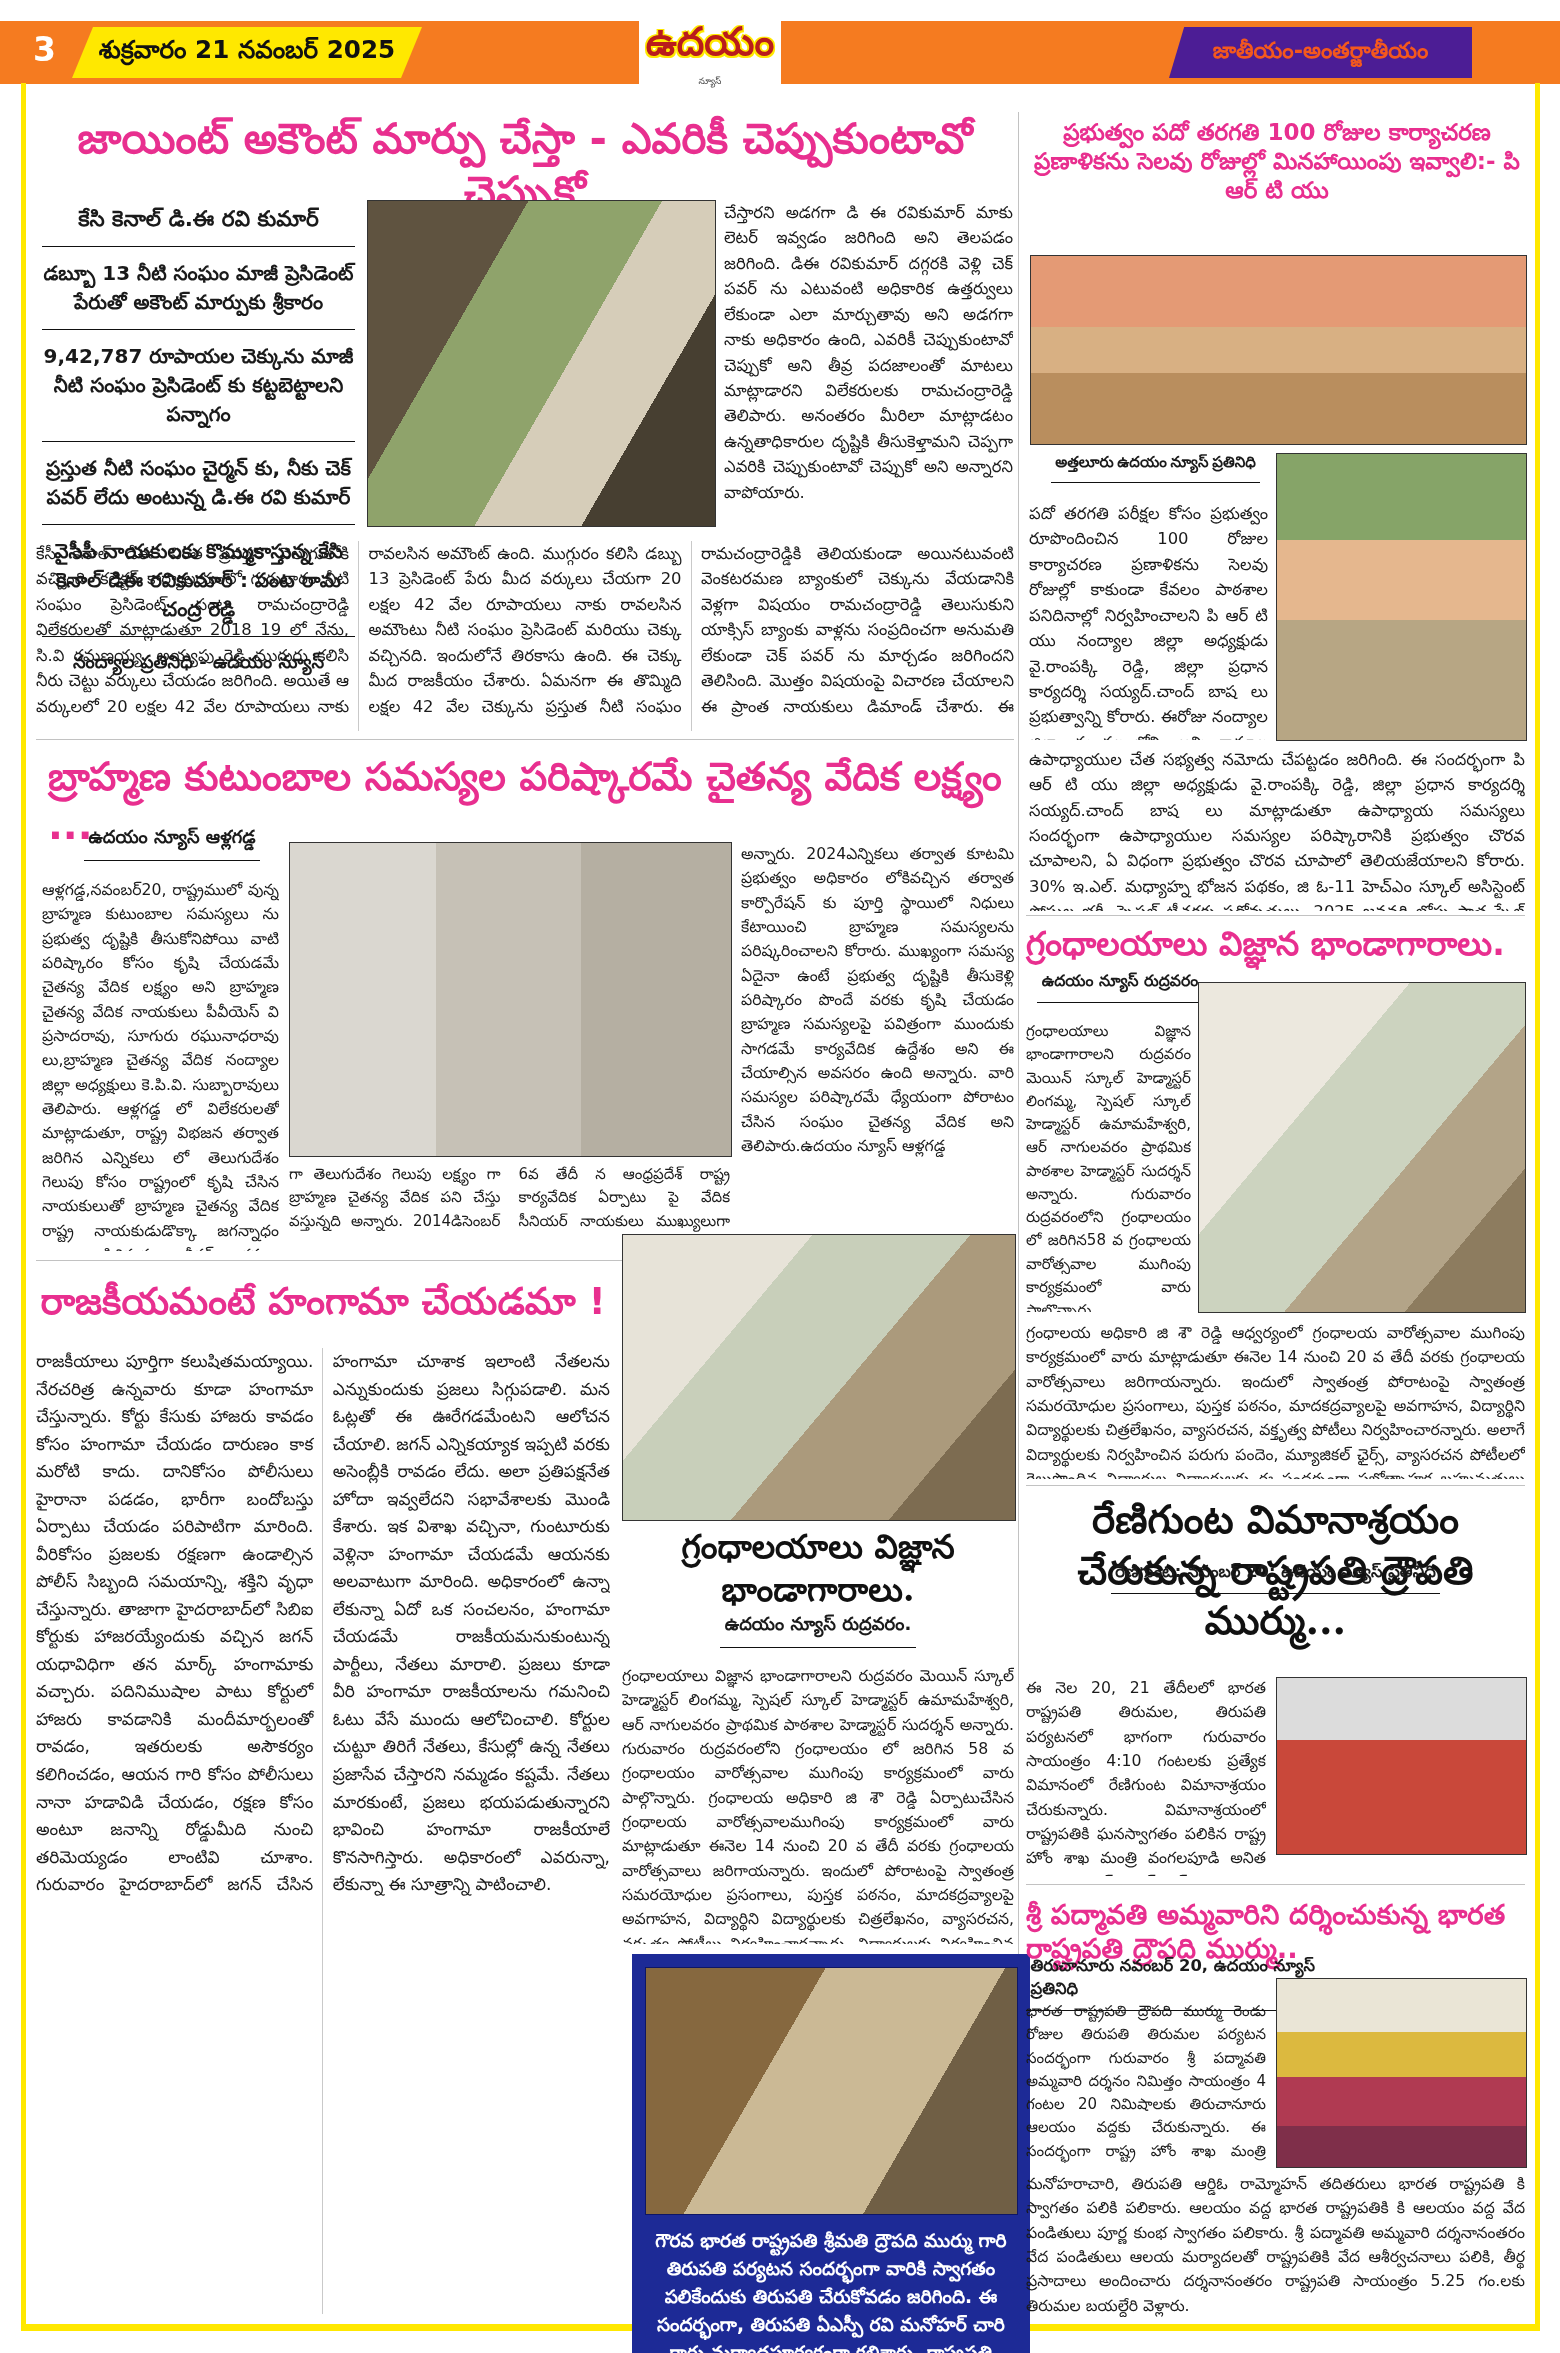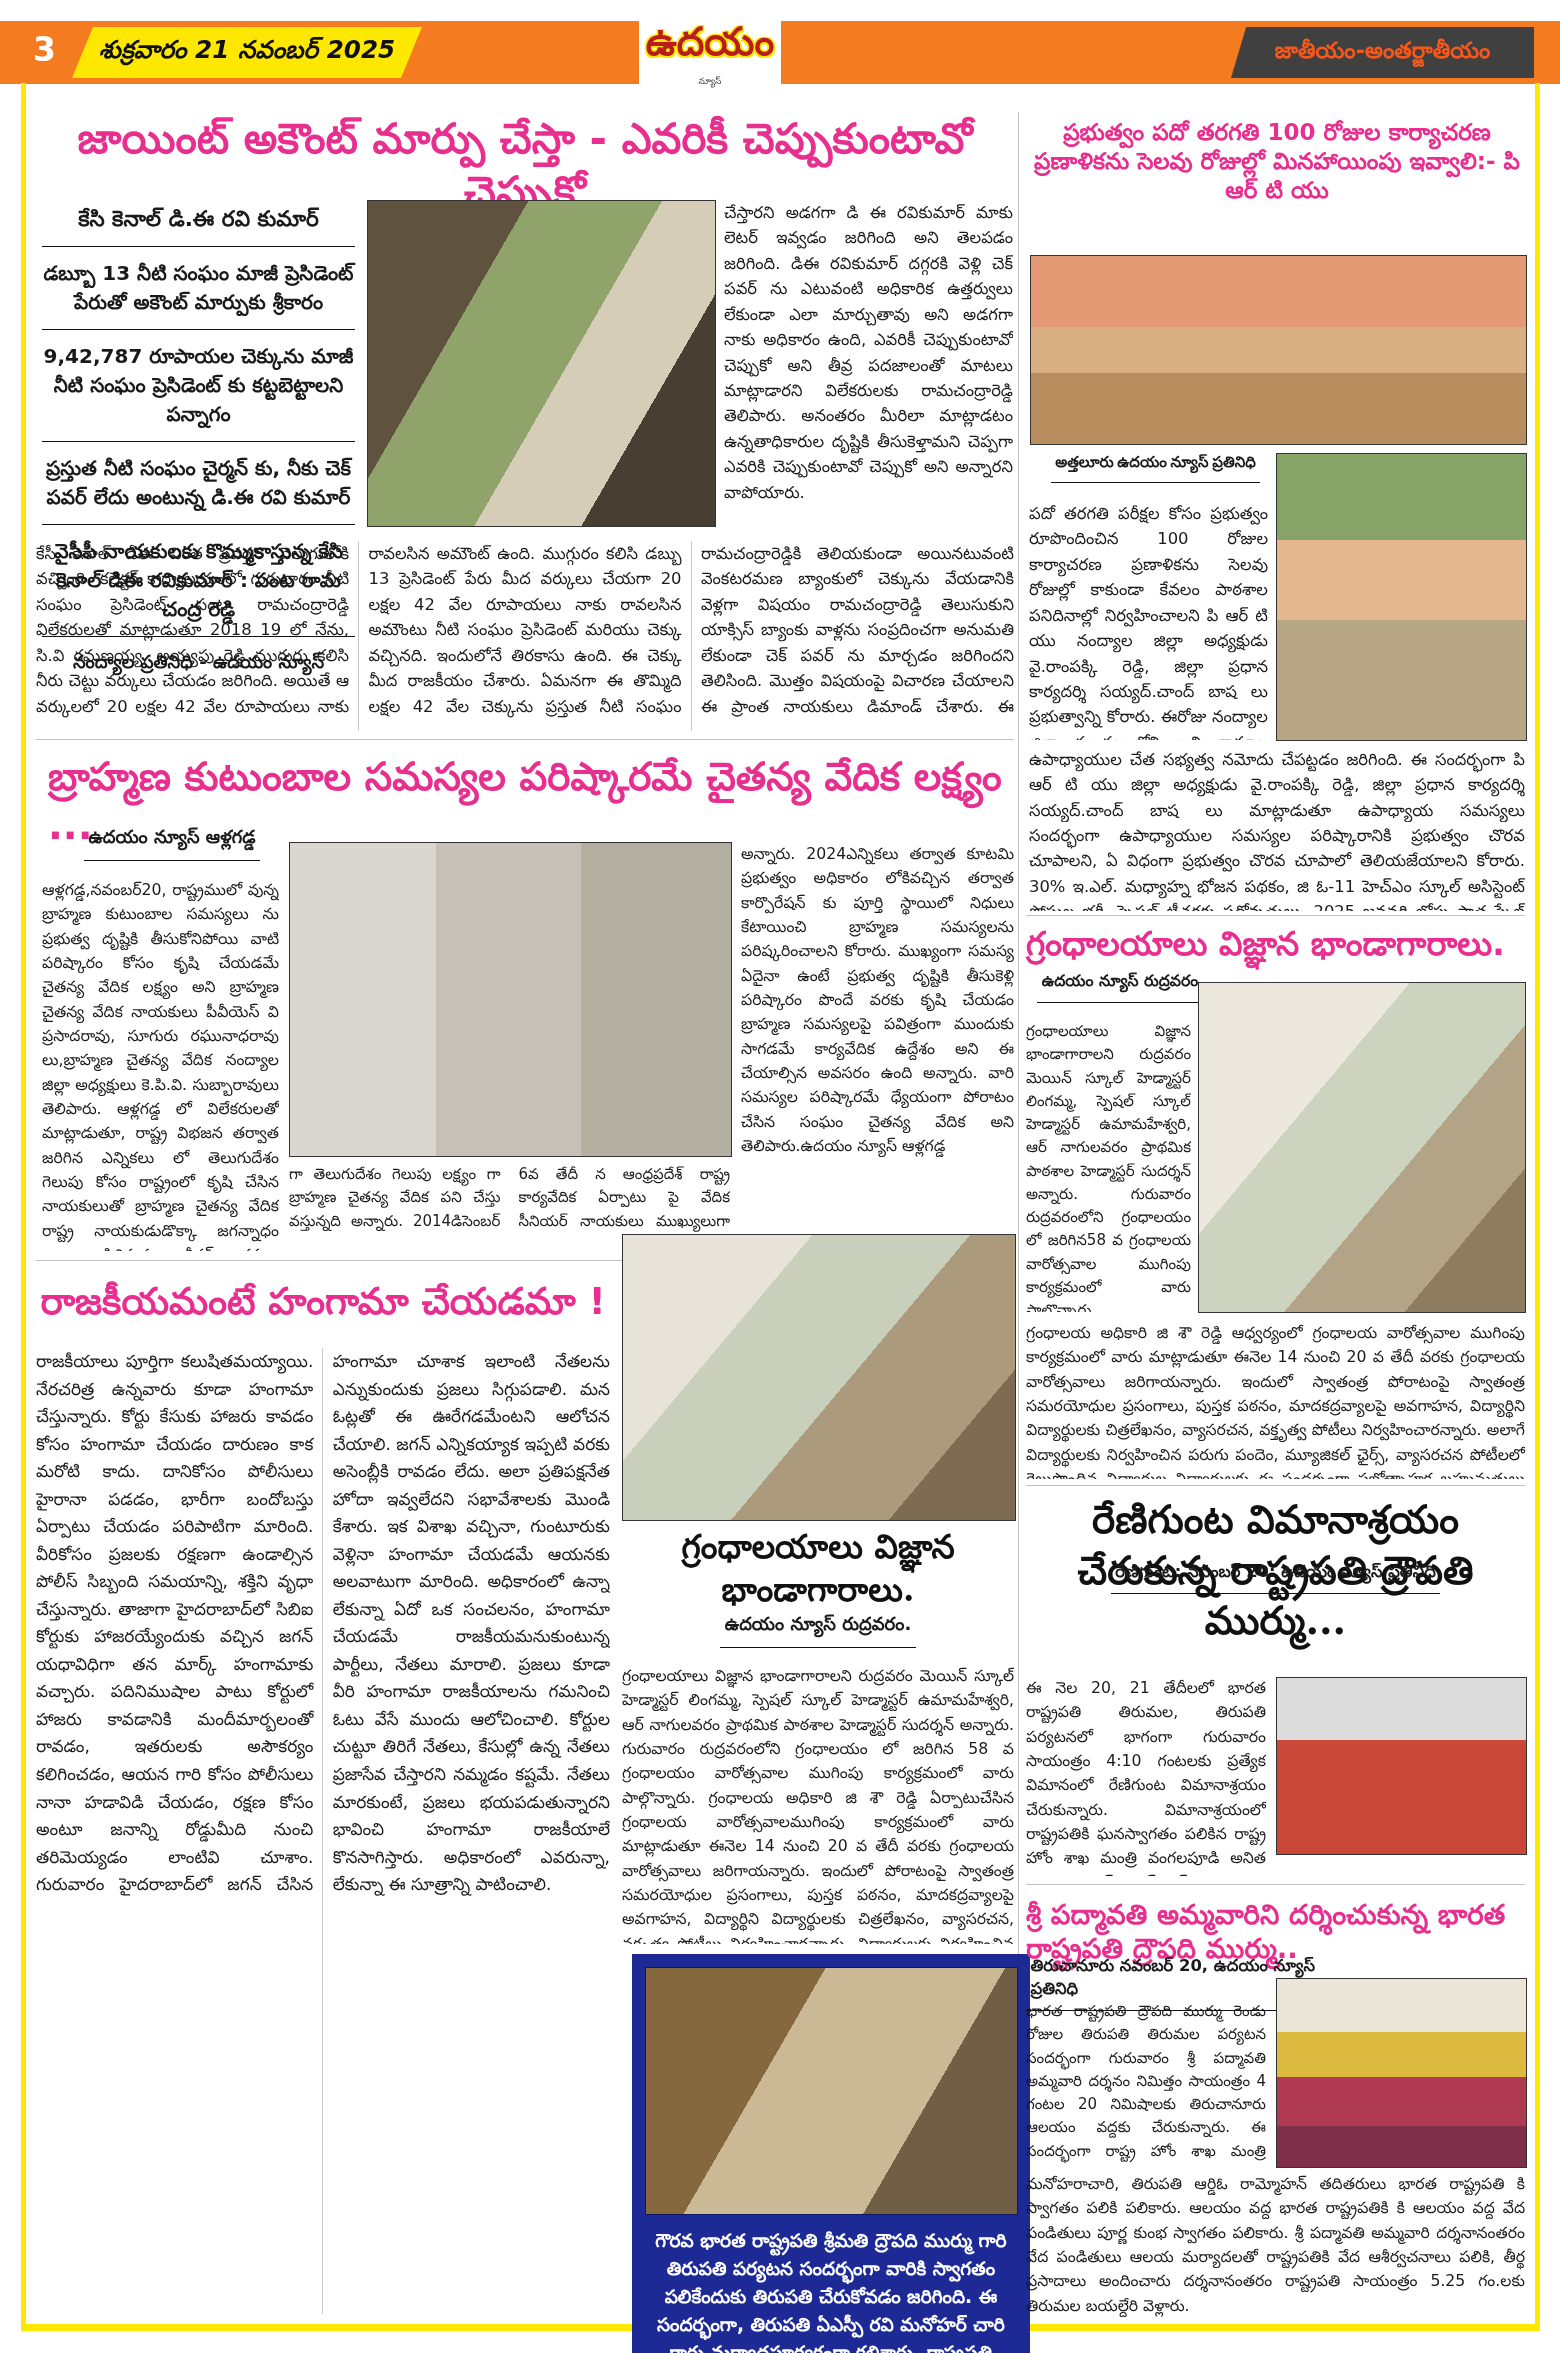--- a/index.html
+++ b/index.html
@@ -7,22 +7,22 @@
         font-family:"DejaVu Sans","Liberation Sans",sans-serif;color:#1a1a1a;overflow:hidden;}
   
   .topbar{position:absolute;left:0;top:21px;width:1561px;height:63px;background:#f57b20;}
   .edge{position:absolute;background:#ffe800;}
   .edge.l{left:21px;top:83px;width:5.2px;height:2242px;}
   .edge.r{left:1535px;top:83px;width:5.2px;height:2242px;}
   .edge.b{left:21px;top:2324px;width:1519px;height:6.7px;}
   .pageno{position:absolute;left:33px;top:30px;color:#fff;font-size:33px;font-weight:bold;}
   .dateband{position:absolute;left:72px;top:27px;width:350px;height:51px;background:#ffe800;
             clip-path:polygon(6% 0,100% 0,94% 100%,0 100%);display:flex;align-items:center;justify-content:center;}
-  .dateband span{font-size:24.6px;font-weight:bold;color:#111;font-style:italic;}
-  .tagband{position:absolute;left:1231px;top:27px;width:303px;height:51px;background:#404040;
+  .dateband span{font-size:24.6px;font-weight:bold;color:#111;}
+  .tagband{position:absolute;left:1169px;top:27px;width:303px;height:51px;background:#4c1d95;
            clip-path:polygon(5% 0,100% 0,100% 100%,0 100%);display:flex;align-items:center;justify-content:center;}
   .tagband span{font-size:22.4px;font-weight:bold;color:#f4581d;}
   .mastbox{position:absolute;left:639px;top:4.5px;width:142px;height:98px;background:#fff;
            display:flex;flex-direction:column;align-items:center;justify-content:center;}
   .mast{font-size:39px;font-weight:bold;color:#b91c1c;
         text-shadow:-1.5px -1.5px 0 #ffe800,1.5px -1.5px 0 #ffe800,-1.5px 1.5px 0 #ffe800,1.5px 1.5px 0 #ffe800;}
   .mastsub{font-size:9px;color:#444;margin-top:1.5px;}
   
   .abs{position:absolute;}
   .hl-pink{color:#e82f8f;font-weight:bold;text-align:center;line-height:1.25;}

